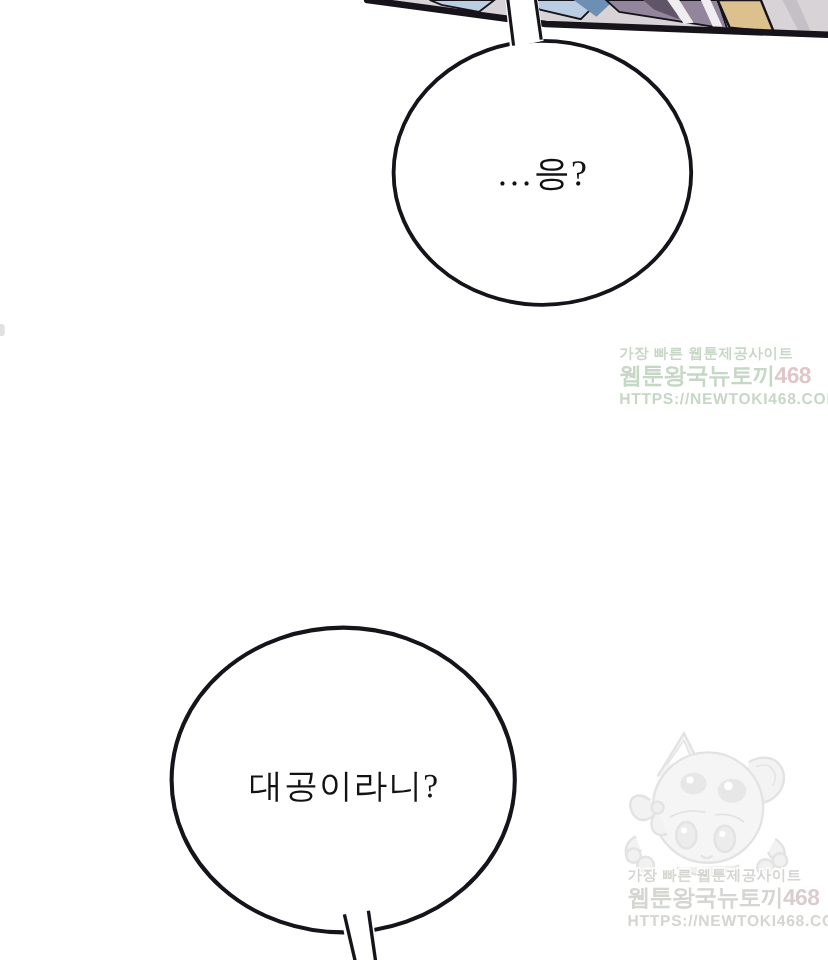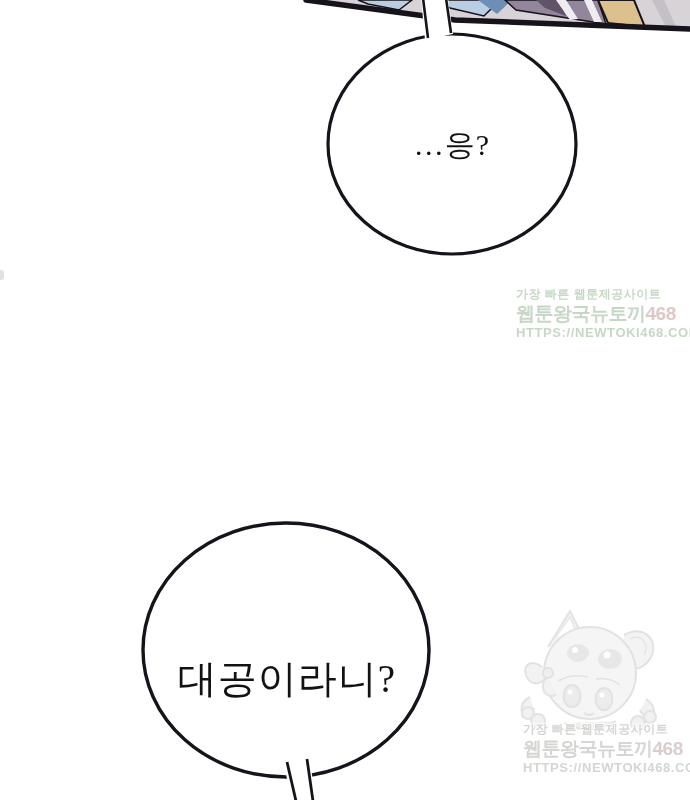--- a/index.html
+++ b/index.html
@@ -8,21 +8,21 @@
     background:#ffffff;
     font-family:"Liberation Sans", sans-serif;
   }
   #comic-svg{position:absolute;left:0;top:0;}
   .bubble-text{
     position:absolute;
     font-family:"Liberation Serif","DejaVu Serif",serif;
     color:#121215;text-align:center;white-space:nowrap;
   }
   #bubble-top-text{left:352px;top:119px;width:200px;font-size:30px;line-height:52px;letter-spacing:1px;}
-  #bubble-bottom-text{left:154px;top:652px;width:266px;font-size:39px;line-height:54px;letter-spacing:1px;}
+  #bubble-bottom-text{left:154px;top:629px;width:266px;font-size:28px;line-height:54px;letter-spacing:1px;}
   .wm{
     position:absolute;white-space:nowrap;font-weight:bold;
     font-family:"Liberation Sans", sans-serif;
     text-shadow:-1px -1px 0 #fff,1px -1px 0 #fff,-1px 1px 0 #fff,1px 1px 0 #fff,0 0 2px #fff;
   }
   .wm .l1{font-size:12px;line-height:17px;letter-spacing:0.5px;}
   .wm .l2{font-size:19px;line-height:21px;letter-spacing:-0.5px;}
   .wm .l3{font-size:13px;line-height:17px;letter-spacing:0.6px;}
   .wm-upper{left:516px;top:286px;color:#9ab897;opacity:0.55;}
   .wm-upper .num{color:#c79b9b;}

